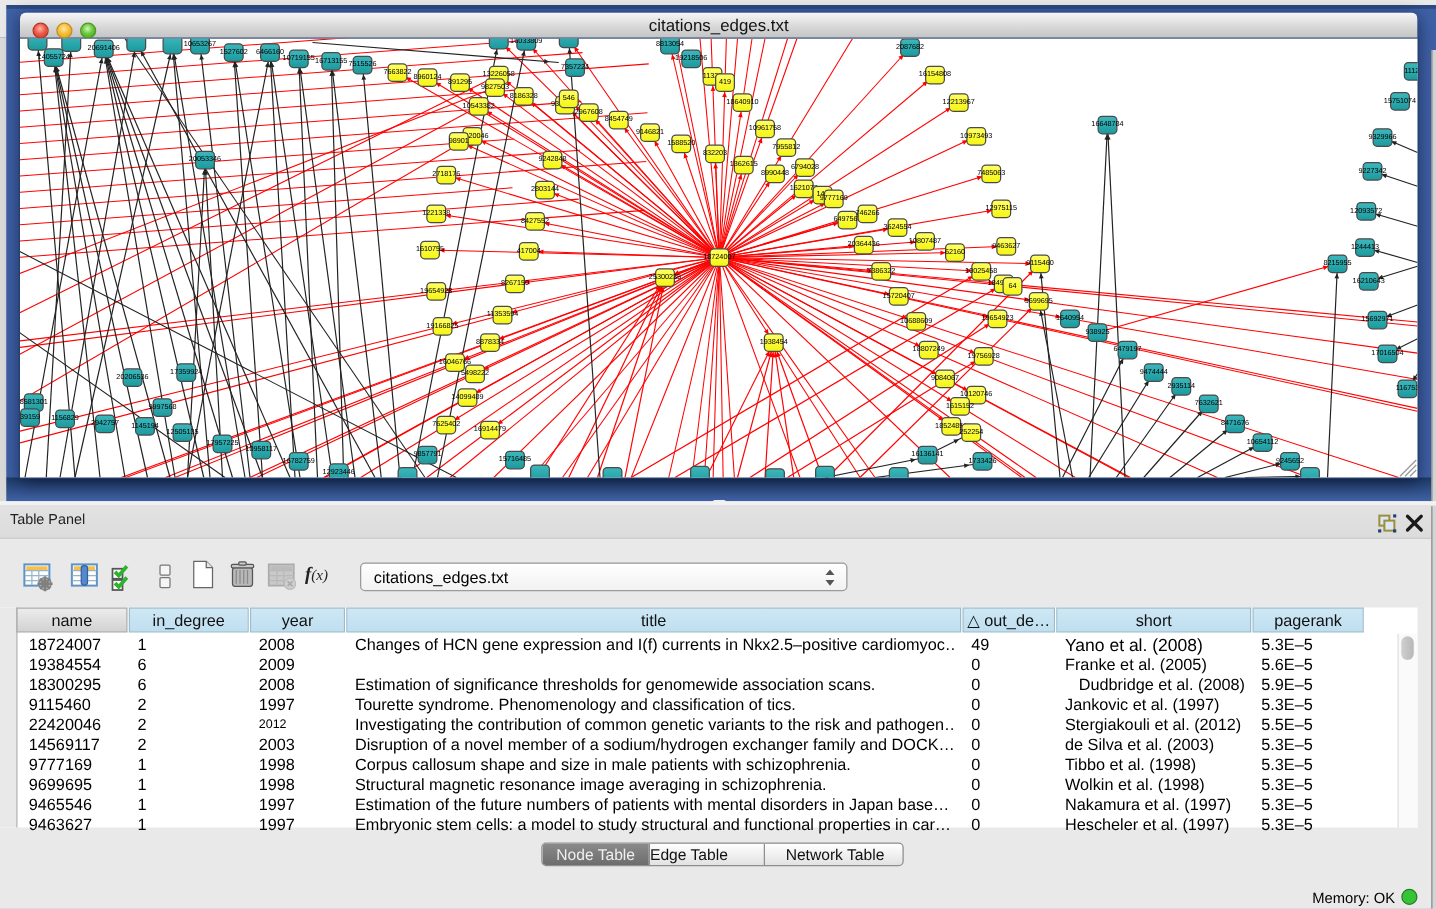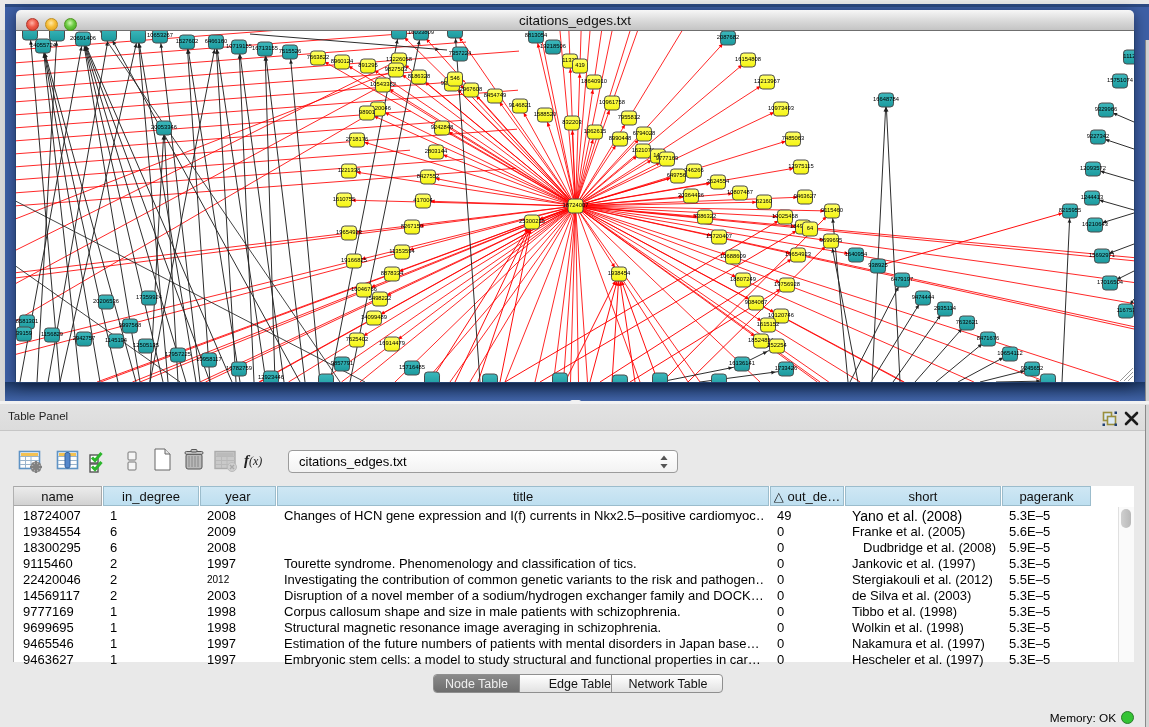--- a/index.html
+++ b/index.html
@@ -774,20 +774,21 @@
     <div style="position:absolute;left:1002px;top:22px;width:84px;height:16px;padding-left:7px;text-align:left;font-size:13px;line-height:16px;color:#000;white-space:nowrap;overflow:hidden">5.3E–5</div>
     <div style="position:absolute;left:13px;top:38px;width:84px;height:16px;padding-left:10px;text-align:left;font-size:13px;line-height:16px;color:#000;white-space:nowrap;overflow:hidden">19384554</div>
     <div style="position:absolute;left:103px;top:38px;width:91px;height:16px;padding-left:7px;text-align:left;font-size:13px;line-height:16px;color:#000;white-space:nowrap;overflow:hidden">6</div>
     <div style="position:absolute;left:200px;top:38px;width:71px;height:16px;padding-left:7px;text-align:left;font-size:13px;line-height:16px;color:#000;white-space:nowrap;overflow:hidden">2009</div>
     <div style="position:absolute;left:770px;top:38px;width:69px;height:16px;padding-left:7px;text-align:left;font-size:13px;line-height:16px;color:#000;white-space:nowrap;overflow:hidden">0</div>
     <div style="position:absolute;left:845px;top:38px;width:151px;height:16px;padding-left:7px;text-align:left;font-size:13px;line-height:16px;color:#000;white-space:nowrap;overflow:hidden">Franke et al. (2005)</div>
     <div style="position:absolute;left:1002px;top:38px;width:84px;height:16px;padding-left:7px;text-align:left;font-size:13px;line-height:16px;color:#000;white-space:nowrap;overflow:hidden">5.6E–5</div>
     <div style="position:absolute;left:13px;top:54px;width:84px;height:16px;padding-left:10px;text-align:left;font-size:13px;line-height:16px;color:#000;white-space:nowrap;overflow:hidden">18300295</div>
     <div style="position:absolute;left:103px;top:54px;width:91px;height:16px;padding-left:7px;text-align:left;font-size:13px;line-height:16px;color:#000;white-space:nowrap;overflow:hidden">6</div>
     <div style="position:absolute;left:200px;top:54px;width:71px;height:16px;padding-left:7px;text-align:left;font-size:13px;line-height:16px;color:#000;white-space:nowrap;overflow:hidden">2008</div>
+    <div style="position:absolute;left:277px;top:54px;width:487px;height:16px;padding-left:7px;text-align:left;font-size:13px;line-height:16px;color:#000;white-space:nowrap;overflow:hidden">Estimation of significance thresholds for genomewide association scans.</div>
     <div style="position:absolute;left:770px;top:54px;width:69px;height:16px;padding-left:7px;text-align:left;font-size:13px;line-height:16px;color:#000;white-space:nowrap;overflow:hidden">0</div>
     <div style="position:absolute;left:845px;top:54px;width:151px;height:16px;padding-left:7px;text-align:right;font-size:13px;line-height:16px;color:#000;white-space:nowrap;overflow:hidden">Dudbridge et al. (2008)</div>
     <div style="position:absolute;left:1002px;top:54px;width:84px;height:16px;padding-left:7px;text-align:left;font-size:13px;line-height:16px;color:#000;white-space:nowrap;overflow:hidden">5.9E–5</div>
     <div style="position:absolute;left:13px;top:70px;width:84px;height:16px;padding-left:10px;text-align:left;font-size:13px;line-height:16px;color:#000;white-space:nowrap;overflow:hidden">9115460</div>
     <div style="position:absolute;left:103px;top:70px;width:91px;height:16px;padding-left:7px;text-align:left;font-size:13px;line-height:16px;color:#000;white-space:nowrap;overflow:hidden">2</div>
     <div style="position:absolute;left:200px;top:70px;width:71px;height:16px;padding-left:7px;text-align:left;font-size:13px;line-height:16px;color:#000;white-space:nowrap;overflow:hidden">1997</div>
     <div style="position:absolute;left:277px;top:70px;width:487px;height:16px;padding-left:7px;text-align:left;font-size:13px;line-height:16px;color:#000;white-space:nowrap;overflow:hidden">Tourette syndrome. Phenomenology and classification of tics.</div>
     <div style="position:absolute;left:770px;top:70px;width:69px;height:16px;padding-left:7px;text-align:left;font-size:13px;line-height:16px;color:#000;white-space:nowrap;overflow:hidden">0</div>
     <div style="position:absolute;left:845px;top:70px;width:151px;height:16px;padding-left:7px;text-align:left;font-size:13px;line-height:16px;color:#000;white-space:nowrap;overflow:hidden">Jankovic et al. (1997)</div>
     <div style="position:absolute;left:1002px;top:70px;width:84px;height:16px;padding-left:7px;text-align:left;font-size:13px;line-height:16px;color:#000;white-space:nowrap;overflow:hidden">5.3E–5</div>
@@ -834,18 +835,18 @@
     <div style="position:absolute;left:845px;top:166px;width:151px;height:16px;padding-left:7px;text-align:left;font-size:13px;line-height:16px;color:#000;white-space:nowrap;overflow:hidden">Hescheler et al. (1997)</div>
     <div style="position:absolute;left:1002px;top:166px;width:84px;height:16px;padding-left:7px;text-align:left;font-size:13px;line-height:16px;color:#000;white-space:nowrap;overflow:hidden">5.3E–5</div>
 </div>
 <div class="abs" style="left:13px;top:486px;width:1px;height:176px;background:#b0b0b0"></div>
 
 <div class="abs" style="left:1118px;top:507px;width:16px;height:155px;background:#fafafa;border-left:1px solid #e0e0e0"></div>
 <div class="abs" style="left:1121px;top:509px;width:10px;height:19px;background:linear-gradient(90deg,#cfcfcf,#b8b8b8);border-radius:5px"></div>
 
 <div class="abs" style="left:433px;top:674px;width:290px;height:19px;border:1px solid #8f8f8f;border-radius:4px;background:linear-gradient(#ffffff,#e2e2e2);overflow:hidden">
   <div class="abs" style="left:0;top:0;width:86px;height:19px;background:linear-gradient(#8a8a8a,#6a6a6a);color:#efefef;text-align:center;line-height:18px;font-size:12.5px;border-right:1px solid #8f8f8f">Node Table</div>
-  <div class="abs" style="left:86px;top:0;width:92px;height:19px;color:#111;text-align:right;line-height:18px;font-size:12.5px;border-right:1px solid #8f8f8f">Edge Table</div>
+  <div class="abs" style="left:86px;top:0;width:92px;height:19px;color:#111;text-align:left;line-height:18px;font-size:12.5px;border-right:1px solid #8f8f8f">Edge Table</div>
   <div class="abs" style="left:178px;top:0;width:112px;height:19px;color:#111;text-align:center;line-height:18px;font-size:12.5px">Network Table</div>
 </div>
 
 <div class="abs" style="left:1000px;top:711px;width:116px;text-align:right;font-size:11.8px;color:#000">Memory: OK</div>
 <div class="abs" style="left:1121px;top:711px;width:13px;height:13px;border-radius:50%;background:#35c435;border:1.5px solid #2a7a2a"></div>
 <div class="abs" style="left:1145px;top:405px;width:4px;height:322px;background:#d4d4d4;border-left:1px solid #8a8a8a"></div>
 </body></html>

